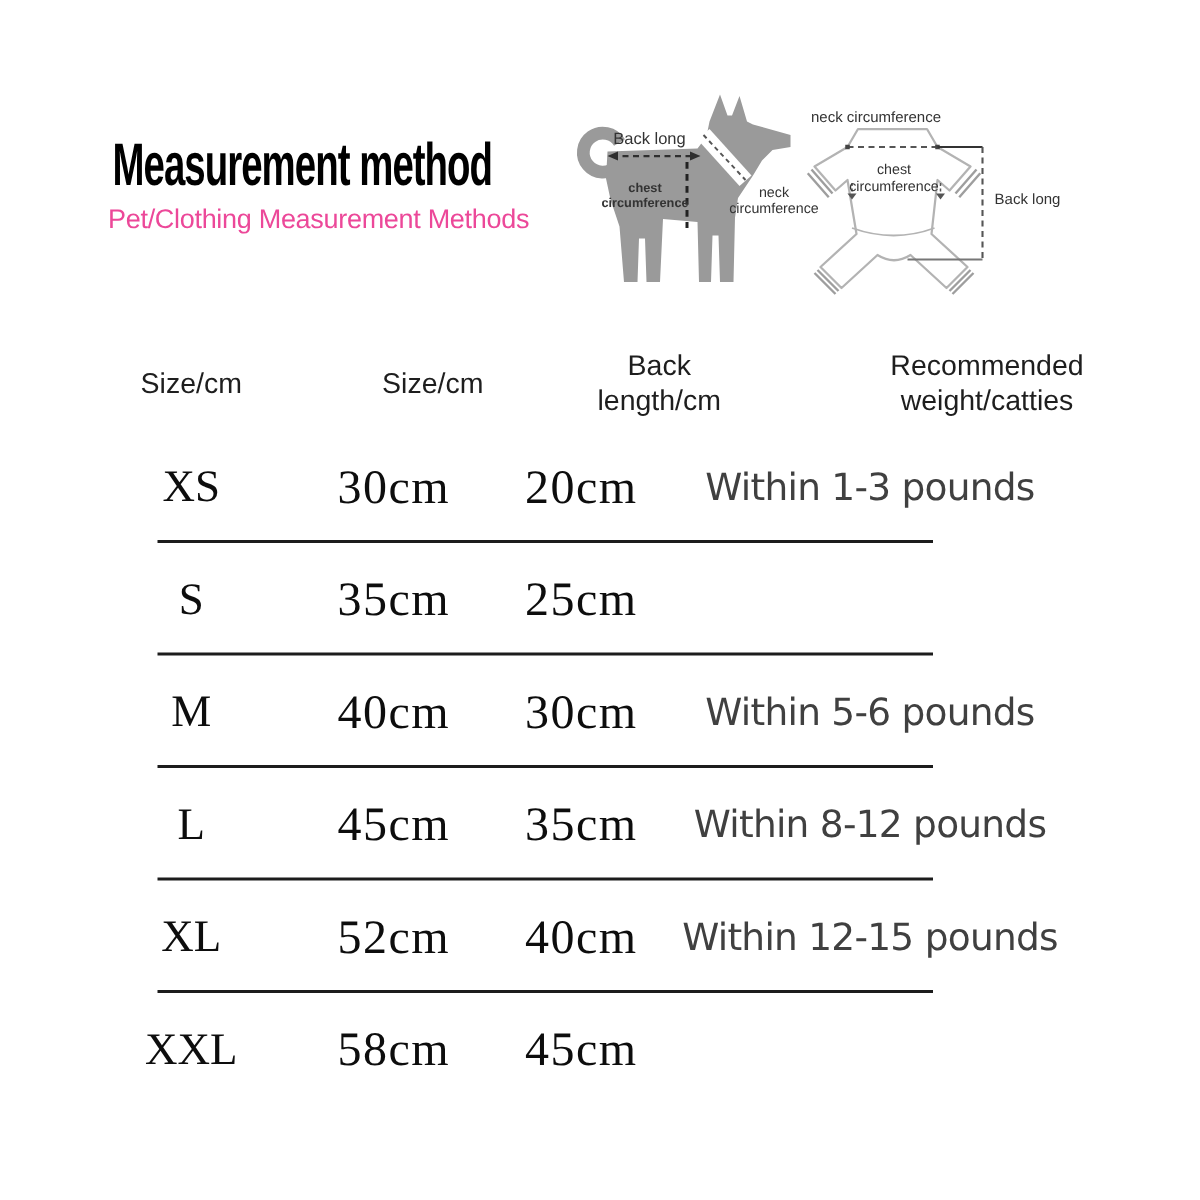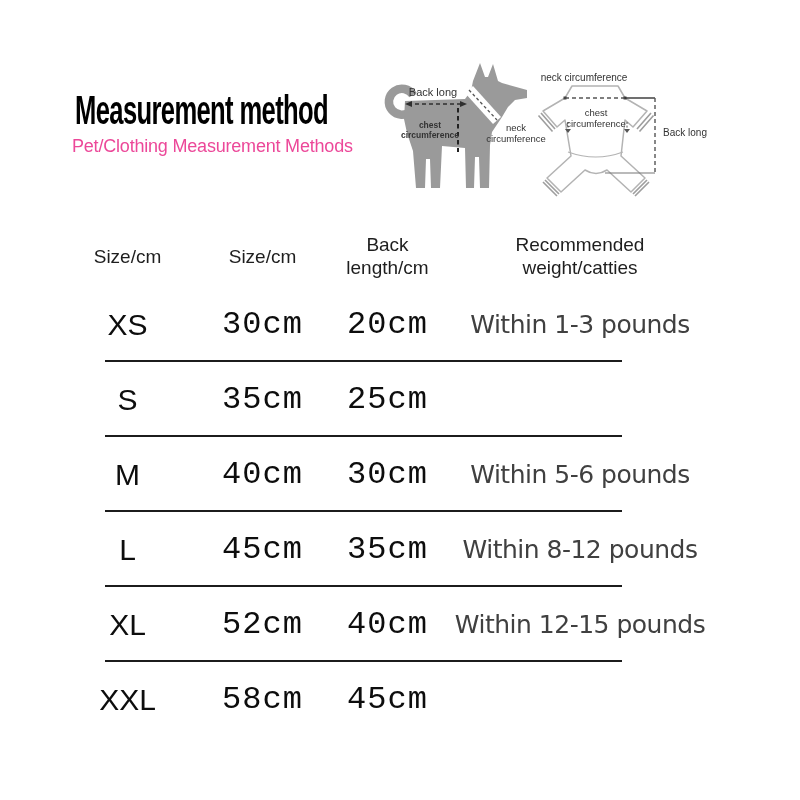--- a/index.html
+++ b/index.html
@@ -18,33 +18,33 @@
     position:absolute;left:72px;top:136px;
     font-size:18px;color:#ec4899;letter-spacing:-0.2px;white-space:nowrap;
   }
   
   .dog-svg{position:absolute;left:385px;top:35px;overflow:visible;}
   .garment-svg{position:absolute;left:535px;top:50px;overflow:visible;}
   .dia-label{font-family:"Liberation Sans",sans-serif;fill:#333;}
   
   .thead{
     position:absolute;left:60px;top:225px;width:655px;height:62px;
-    display:grid;grid-template-columns:135px 135px 115px 270px;align-items:center;
+    display:grid;grid-template-columns:135px 135px 115px 270px;align-items:center;gap:26px;
   }
   .thead .hcell{
     text-align:center;font-size:19px;color:#1e1e1e;line-height:23px;
   }
   .tbody{position:absolute;left:60px;top:287px;width:655px;}
   .trow{
     position:relative;height:75px;
     display:grid;grid-template-columns:135px 135px 115px 270px;align-items:center;
   }
   .cell{text-align:center;white-space:nowrap;}
-  .cell-size{font-family:Liberation Sans, sans-serif;font-size:30px;color:#0d0d0d;}
-  .cell-val{font-family:Liberation Mono, monospace;font-size:32px;letter-spacing:1px;color:#0d0d0d;}
+  .cell-size{font-family:Liberation Serif, serif;font-size:30px;color:#0d0d0d;}
+  .cell-val{font-family:Liberation Serif, serif;font-size:32px;letter-spacing:1px;color:#0d0d0d;}
   .cell-weight{font-family:"DejaVu Sans","Liberation Sans",sans-serif;font-size:25px;letter-spacing:-0.5px;color:#404040;}
   .row-line{
     position:absolute;left:45px;bottom:0;width:517px;height:2px;background:#1c1c1c;
   }
 </style>
 </head>
 <body>
 
 <div class="canvas">
 

